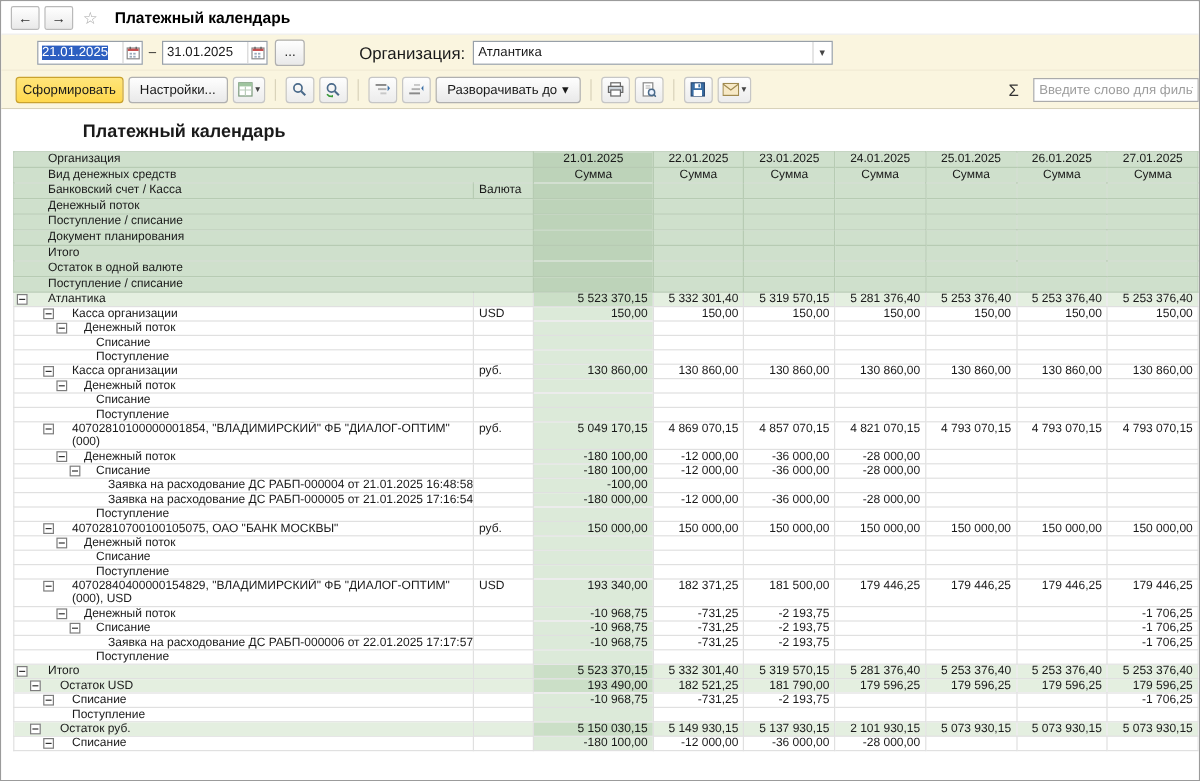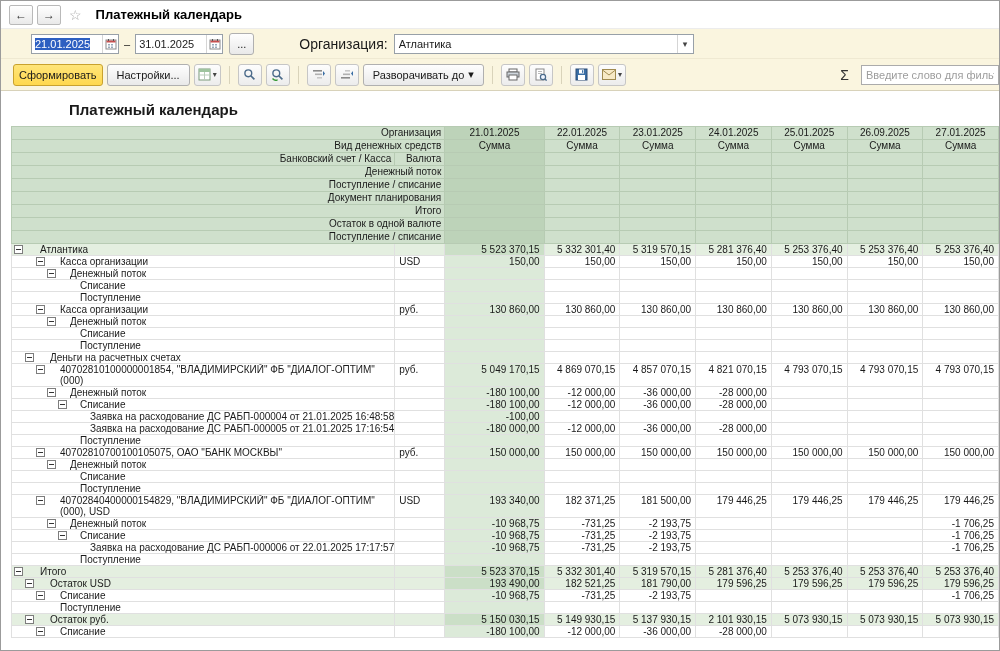--- a/index.html
+++ b/index.html
@@ -46,21 +46,21 @@
   .sigma{font-size:14px;color:#333;margin-right:8px;}
   .filterinput{width:138px;height:20px;border:1px solid #ababab;font-size:11px;font-family:"Liberation Sans",sans-serif;padding:0 4px;color:#333;}
   .filterinput::placeholder{color:#9d9d9d;}
 
   
   .report{background:#fff;padding:6px 0 0 10px;height:561px;overflow:hidden;}
   .rtitle{margin:4px 0 8px 58px;font-size:15px;font-weight:bold;color:#1a1a1a;}
   table{border-collapse:collapse;table-layout:fixed;font-size:10px;}
   td{height:12px;line-height:11px;padding:0 3px;overflow:hidden;white-space:nowrap;vertical-align:top;}
   tr.hrow td{background:var(--header-green);border:1px solid #b7cbb3;height:13px;}
-  td.hlab{padding-left:28px;text-align:right;}
+  td.hlab{padding-left:28px;}
   td.hcur{padding-left:4px;}
   td.hval{text-align:center;}
   tr.hrow td.hl{background:var(--header-green-current);}
   tr.brow td{border:1px solid #e0e0e0;}
   tr.brow td.lab{position:relative;padding:0;}
   .lt{display:block;white-space:nowrap;overflow:hidden;}
   tr.two td{height:23px;}
   tr.two .lt{white-space:normal;line-height:11px;}
   td.cur{padding-left:4px;}
   td.num{text-align:right;padding-right:4px;}
@@ -246,21 +246,21 @@
           <col style="width: 84px;">
         </colgroup>
         <tbody>
           <tr class="hrow">
             <td class="hlab" colspan="2">Организация</td>
             <td class="hval hl">21.01.2025</td>
             <td class="hval">22.01.2025</td>
             <td class="hval">23.01.2025</td>
             <td class="hval">24.01.2025</td>
             <td class="hval">25.01.2025</td>
-            <td class="hval">26.09.2025</td>
+            <td class="hval">26.01.2025</td>
             <td class="hval">27.01.2025</td>
           </tr>
           <tr class="hrow">
             <td class="hlab" colspan="2">Вид денежных средств</td>
             <td class="hval hl">Сумма</td>
             <td class="hval">Сумма</td>
             <td class="hval">Сумма</td>
             <td class="hval">Сумма</td>
             <td class="hval">Сумма</td>
             <td class="hval">Сумма</td>
@@ -452,34 +452,20 @@
             </td>
             <td class="cur"></td>
             <td class="num hl"></td>
             <td class="num"></td>
             <td class="num"></td>
             <td class="num"></td>
             <td class="num"></td>
             <td class="num"></td>
             <td class="num"></td>
           </tr>
-          <tr class="brow">
-            <td class="lab">
-              <span class="tm" style="left: 13px;"></span>
-              <span class="lt" style="padding-left: 38px;">Деньги на расчетных счетах</span>
-            </td>
-            <td class="cur"></td>
-            <td class="num hl"></td>
-            <td class="num"></td>
-            <td class="num"></td>
-            <td class="num"></td>
-            <td class="num"></td>
-            <td class="num"></td>
-            <td class="num"></td>
-          </tr>
           <tr class="brow two">
             <td class="lab">
               <span class="tm" style="left: 24px;"></span>
               <span class="lt" style="padding-left: 48px;">40702810100000001854, "ВЛАДИМИРСКИЙ" ФБ "ДИАЛОГ-ОПТИМ" (000)</span>
             </td>
             <td class="cur">руб.</td>
             <td class="num hl">5 049 170,15</td>
             <td class="num">4 869 070,15</td>
             <td class="num">4 857 070,15</td>
             <td class="num">4 821 070,15</td>

